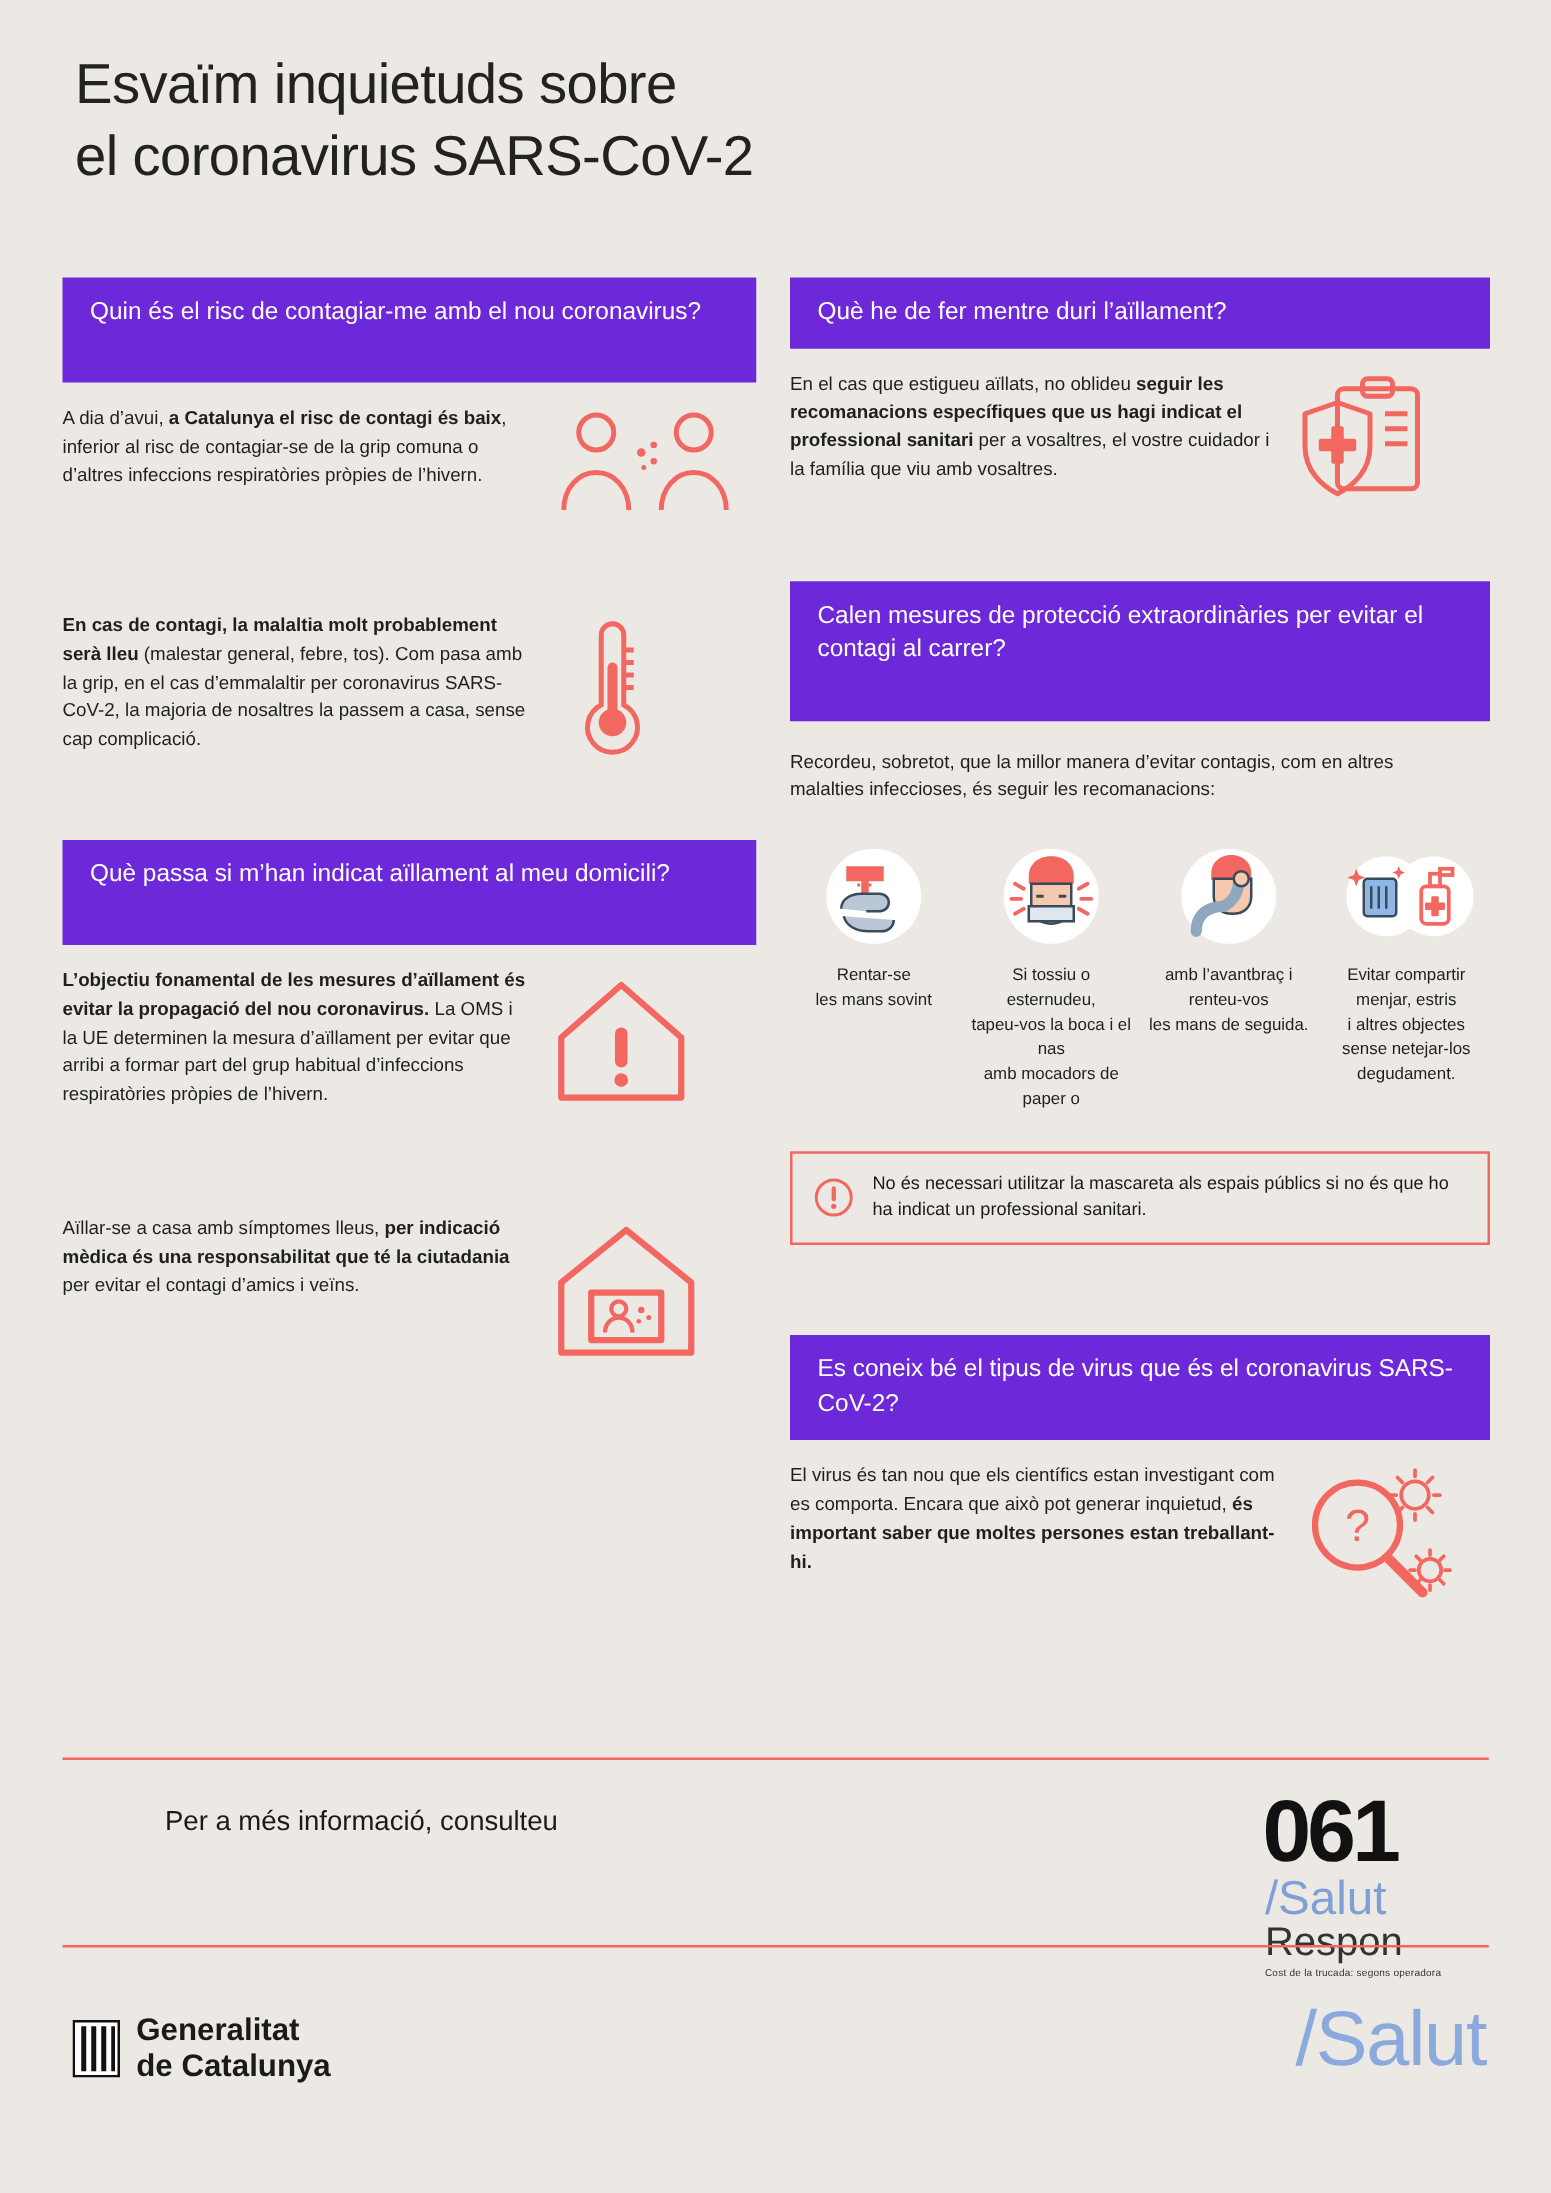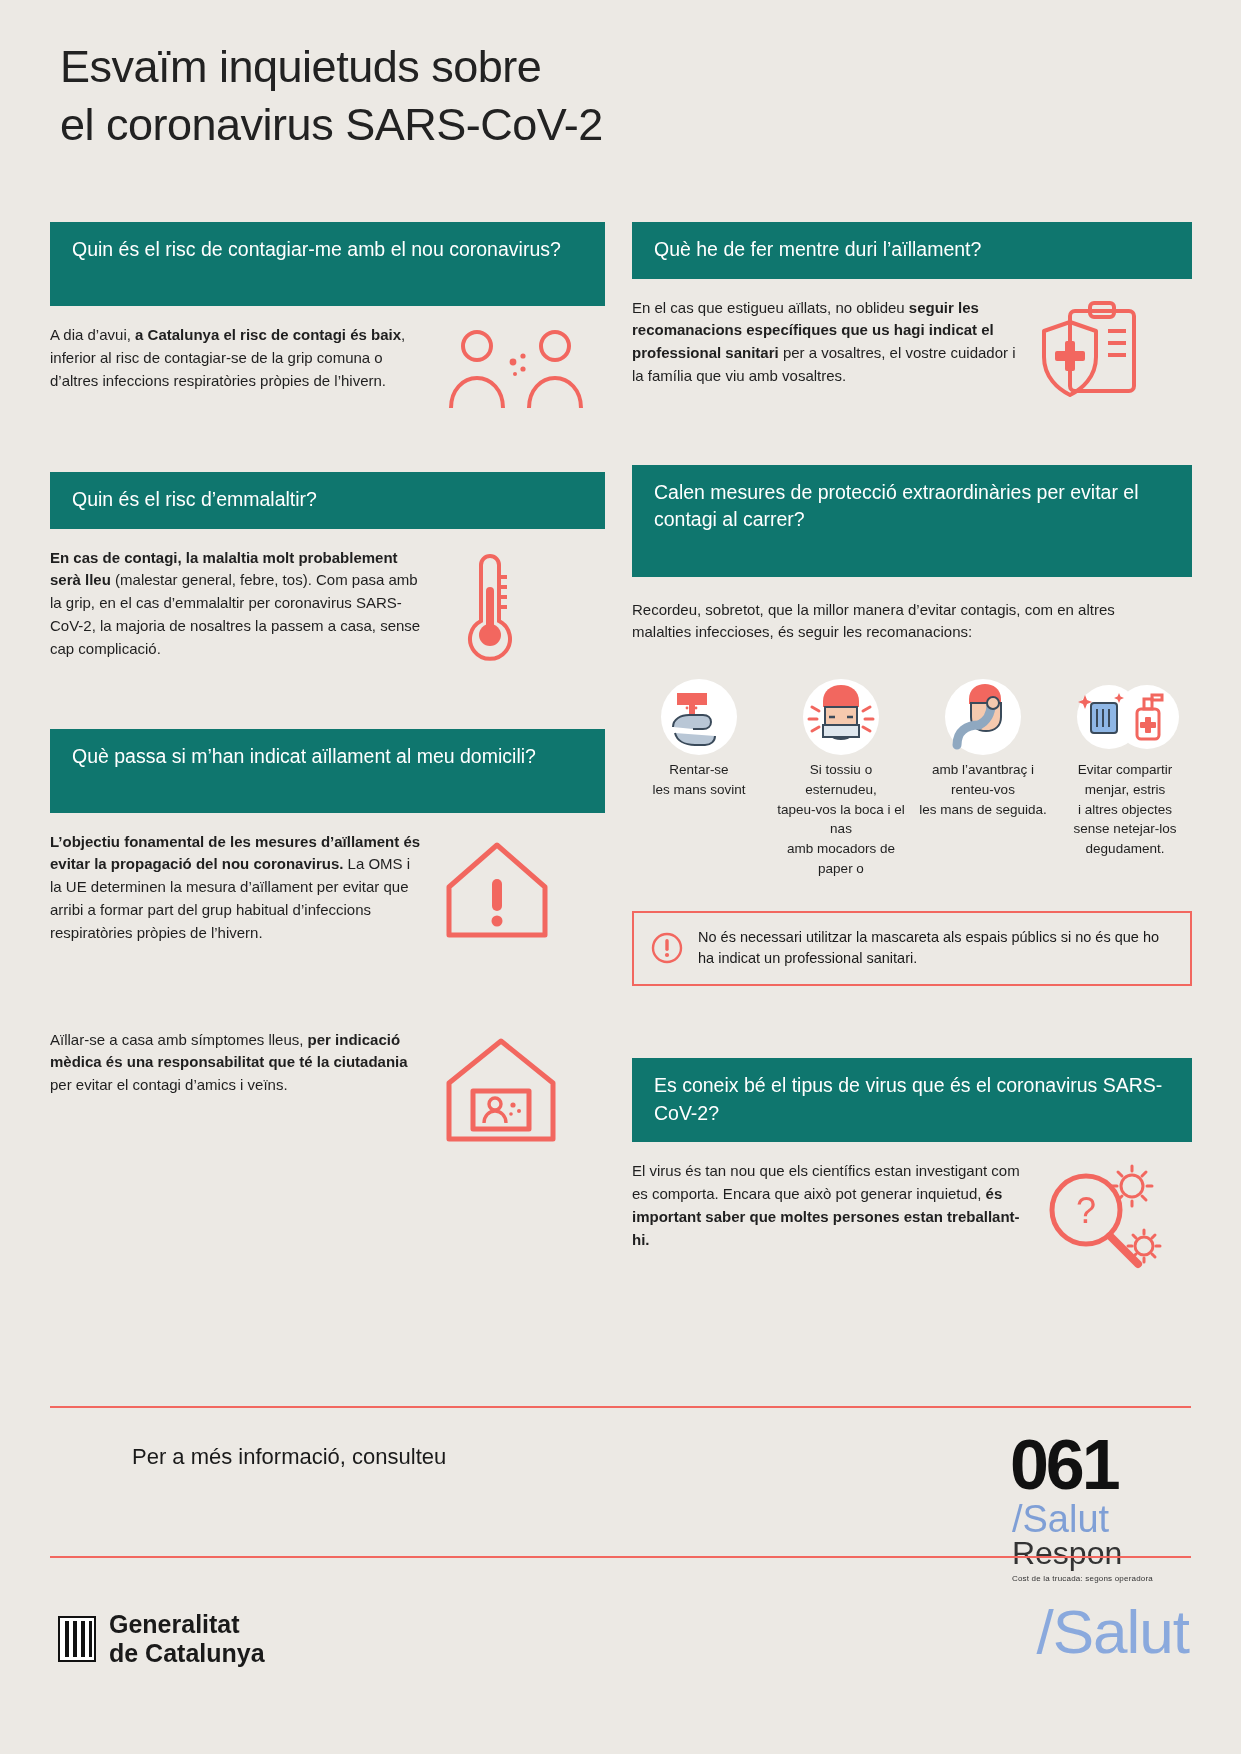--- a/index.html
+++ b/index.html
@@ -25,21 +25,21 @@
     color: #222;
     letter-spacing: -0.5px;
   }
   .title .l2 { display:block; }
 
   
   .col-left { position: absolute; left: 50px; top: 222px; width: 555px; }
   .col-right { position: absolute; left: 632px; top: 222px; width: 560px; }
 
   .banner {
-    background: #0f766e;
+    background: #6d28d9;
     color: #fff;
     font-size: 19.5px;
     line-height: 1.42;
     padding: 14px 22px 15px 22px;
     font-weight: 400;
   }
   .banner.tall { min-height: 84px; }
 
   .blk { margin-bottom: 0; }
 
@@ -54,21 +54,21 @@
   .body-text b { font-weight: bold; }
   .art { flex: 0 0 auto; margin-left: 12px; }
 
   
   .gap-a { height: 56px; }
   .gap-b { height: 62px; }
 
   
   .recs { display: flex; margin-top: 30px; gap: 8px; }
   .rec { width: 137px; text-align: center; }
-  .rec .cap { font-size: 13.5px; line-height: 1.46; color: #1f1f1f; }
+  .rec .cap { font-size: 13.5px; line-height: 1.46; margin-top: 10px; color: #1f1f1f; }
   .rec .iconwrap { height: 86px; display:flex; align-items:center; justify-content:center; }
 
   
   .callout {
     border: 2px solid #f2675f;
     display: flex;
     align-items: center;
     padding: 14px 16px;
     margin-top: 32px;
     gap: 14px;
@@ -137,21 +137,20 @@
                 <circle cx="78" cy="50" r="2"></circle>
             </g>
           </svg>
         </div>
       </div>
     </div>
 
     <div class="gap-a"></div>
 
     <div class="blk">
-      <div class="banner">Quin és el risc d’emmalaltir?</div>
       <div class="body-row">
         <div class="body-text">
           <b>En cas de contagi, la malaltia molt probablement serà lleu</b><span> (malestar general, febre, tos). Com pasa amb la grip, en el cas d’emmalaltir per coronavirus SARS-CoV-2, la majoria de nosaltres la passem a casa, sense cap complicació.</span>
         </div>
         <div class="art">
           <svg width="100" height="120" viewBox="0 0 100 120">
             <g fill="none" stroke="#f2675f" stroke-width="4">
               <path d="M44 18a9 9 0 0 1 18 0v56a20 20 0 1 1-18 0z"></path>
               <line x1="62" y1="30" x2="70" y2="30"></line>
               <line x1="62" y1="40" x2="70" y2="40"></line>

